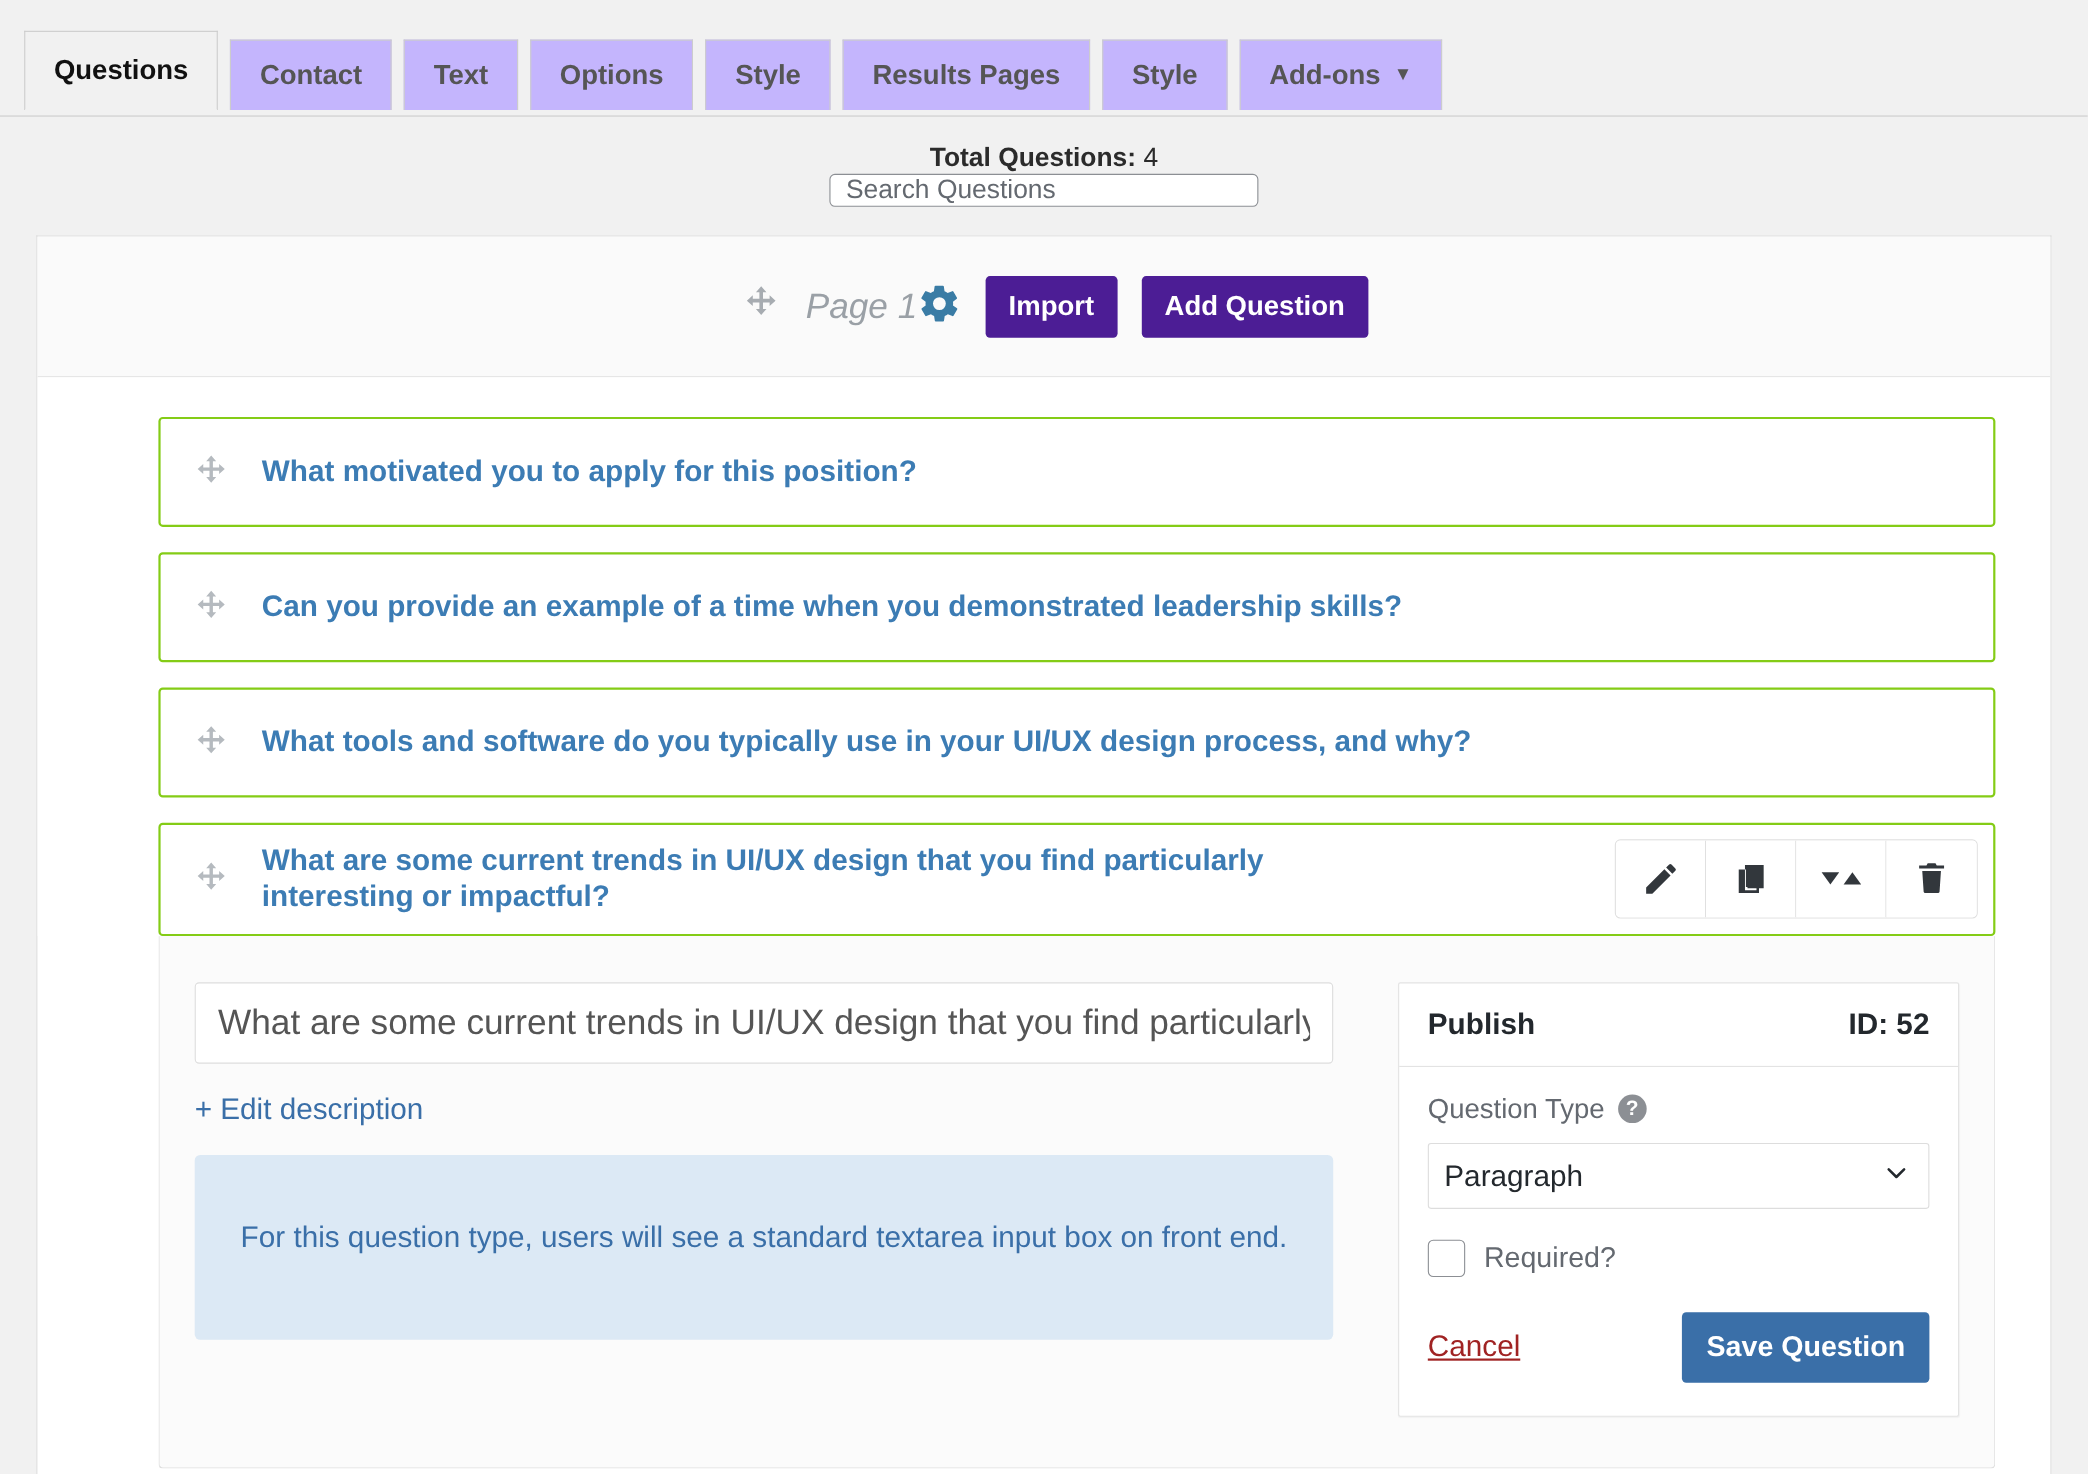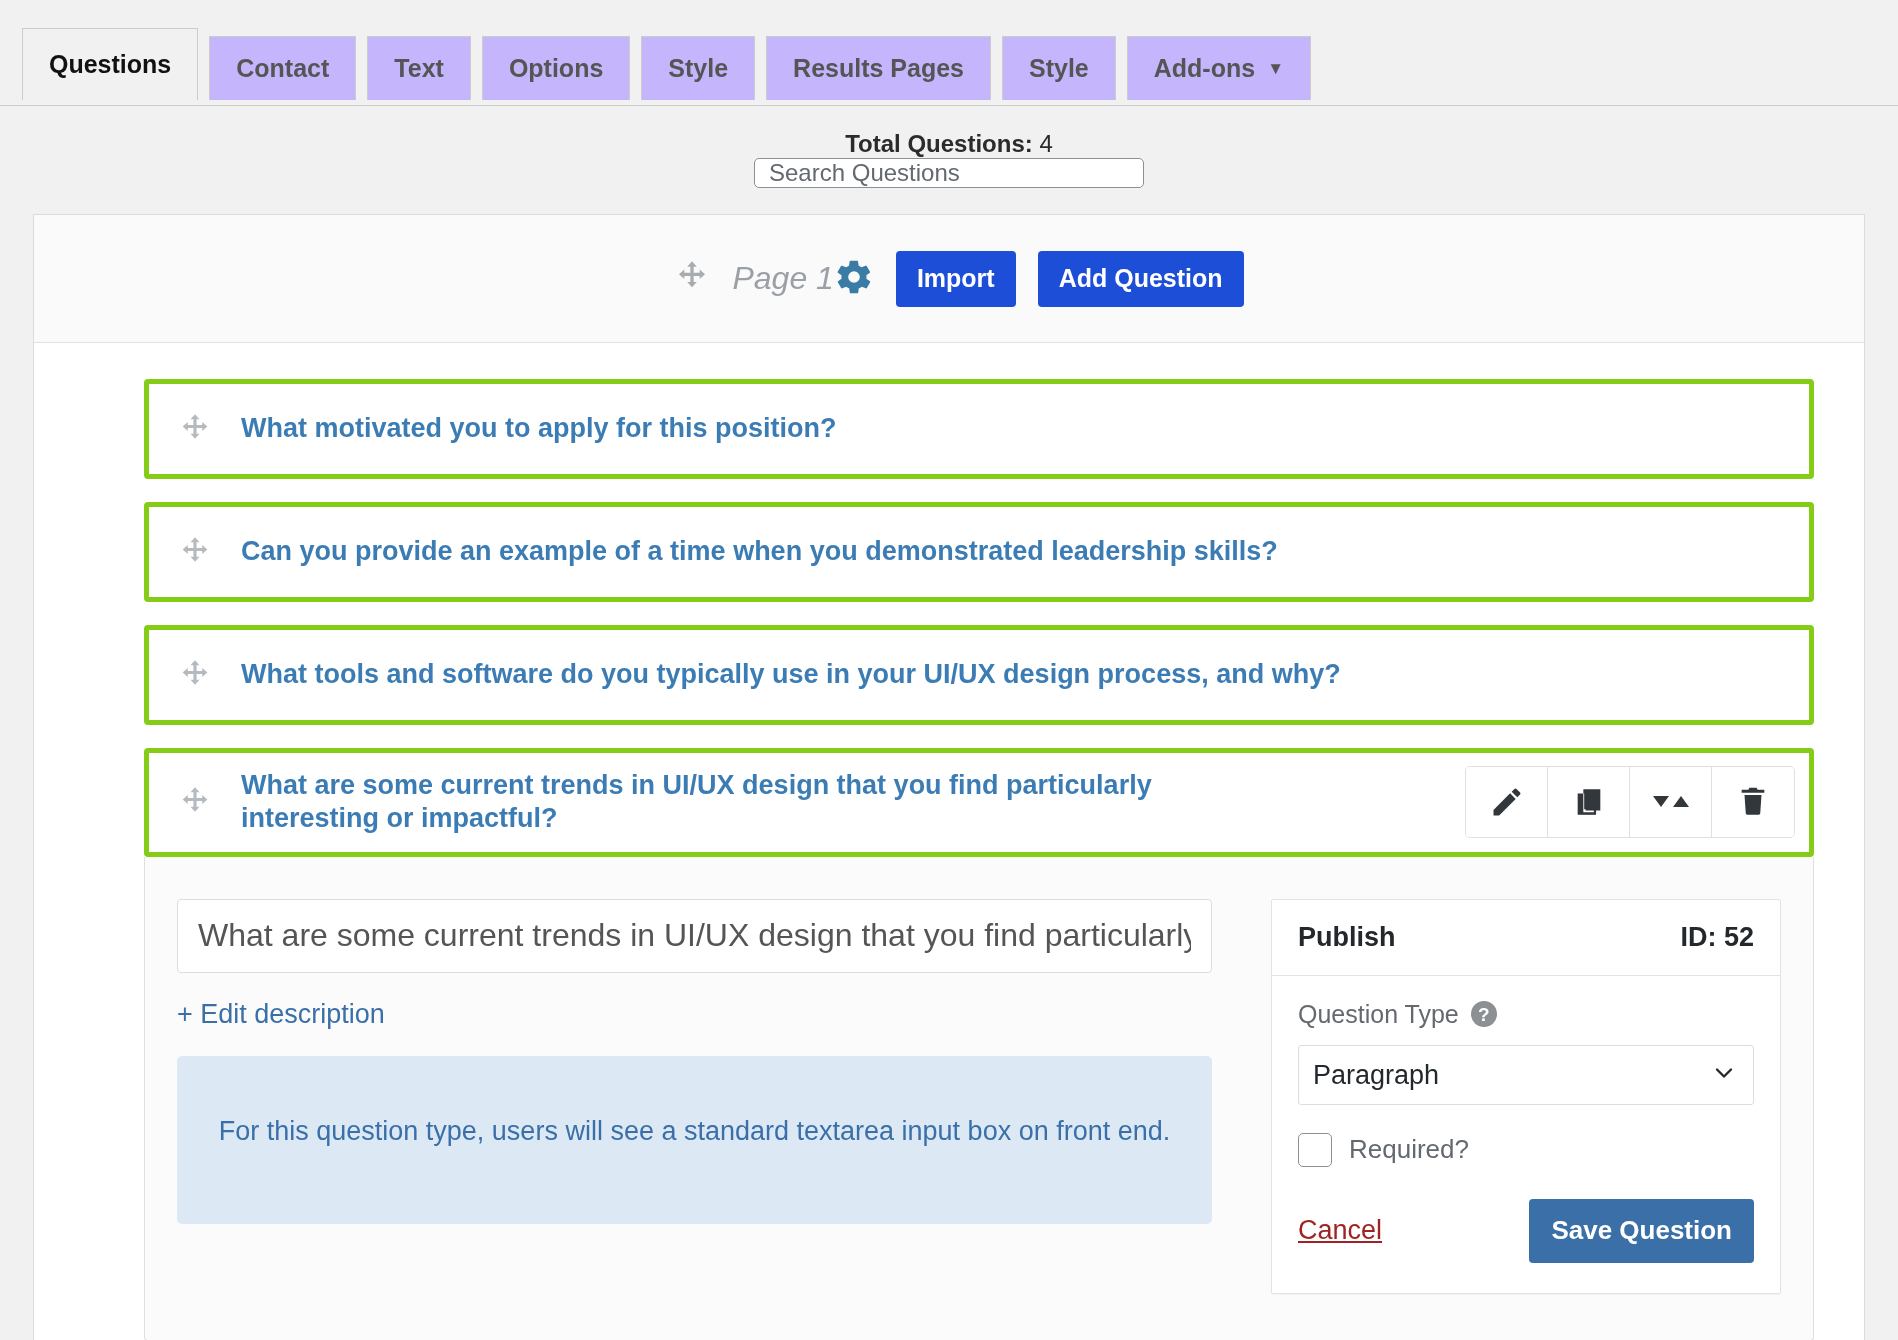--- a/index.html
+++ b/index.html
@@ -127,41 +127,41 @@
     color: #9aa0a6;
     font-weight: 400;
   }
   .panel-head-right {
     display: flex;
     align-items: center;
     gap: 22px;
   }
   .gear-icon { display: block; }
   .btn-primary {
-    background: #1d4ed8;
+    background: #4c1d95;
     color: #fff;
     border: none;
     border-radius: 4px;
     font-size: 25px;
     font-weight: 700;
     font-family: "Liberation Sans", sans-serif;
     height: 56px;
     padding: 0 21px;
     cursor: pointer;
     white-space: nowrap;
   }
 
   
   .qlist {
     padding: 36px 0 0 0;
     background: #fff;
   }
   .qrow {
     margin: 0 50px 23px 110px;
-    border: 5px solid #84cc16;
+    border: 2px solid #84cc16;
     border-radius: 4px;
     background: #fff;
     display: flex;
     align-items: center;
     min-height: 100px;
     padding: 16px 0 16px 0;
     position: relative;
   }
   .qrow .handle {
     width: 92px;

